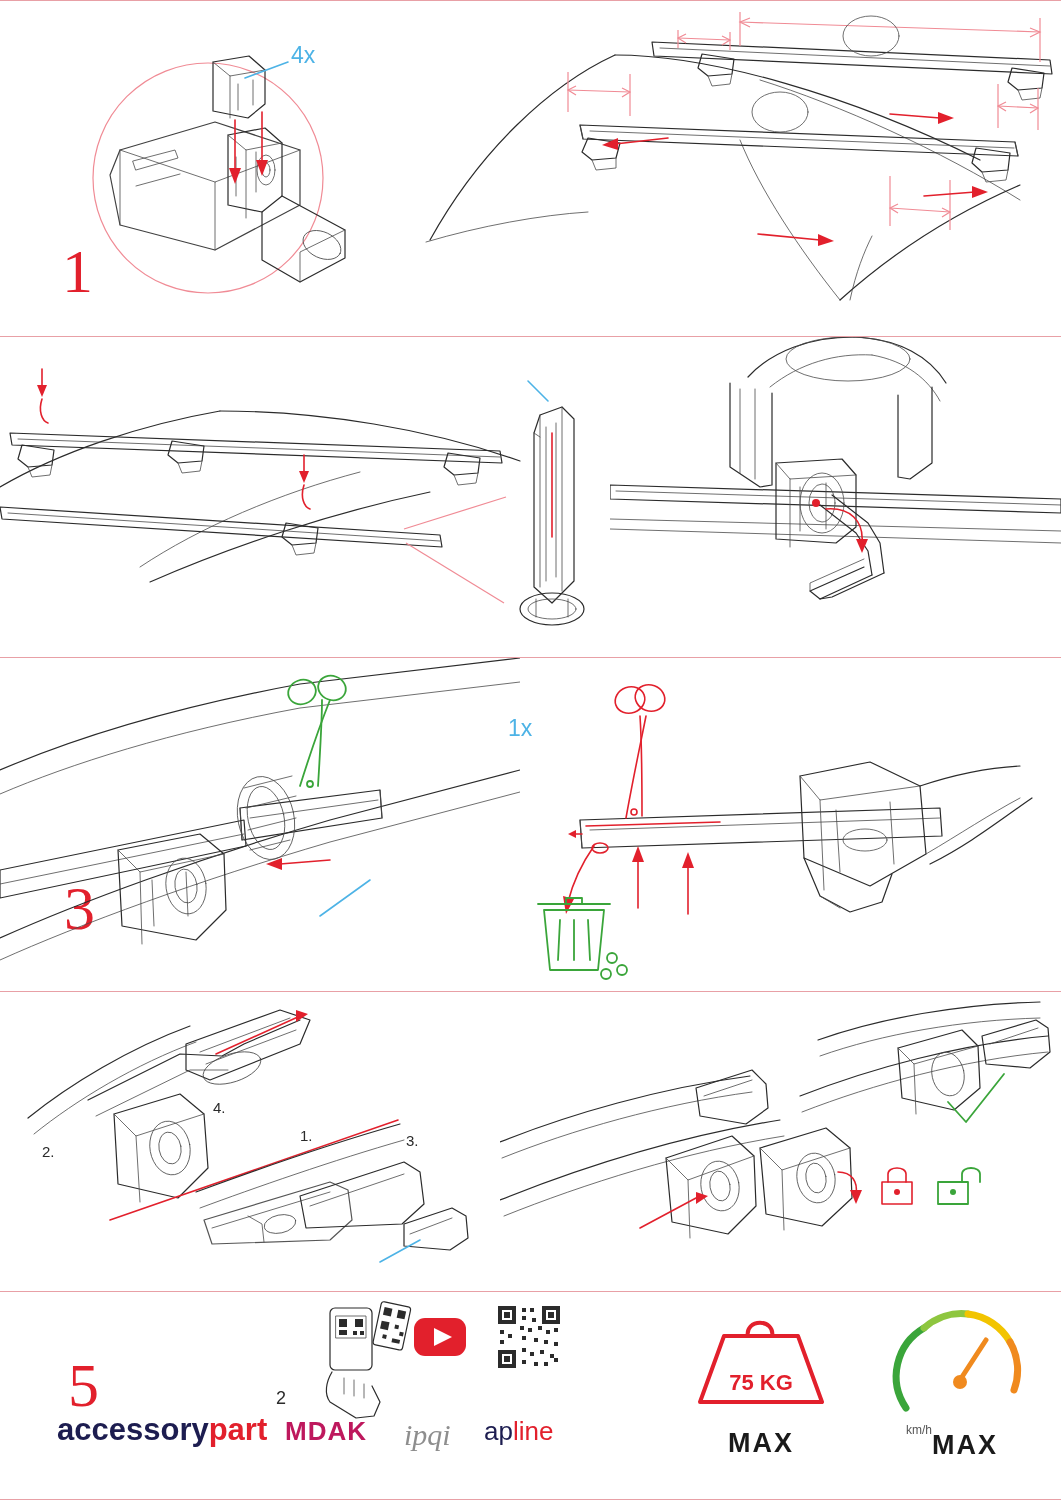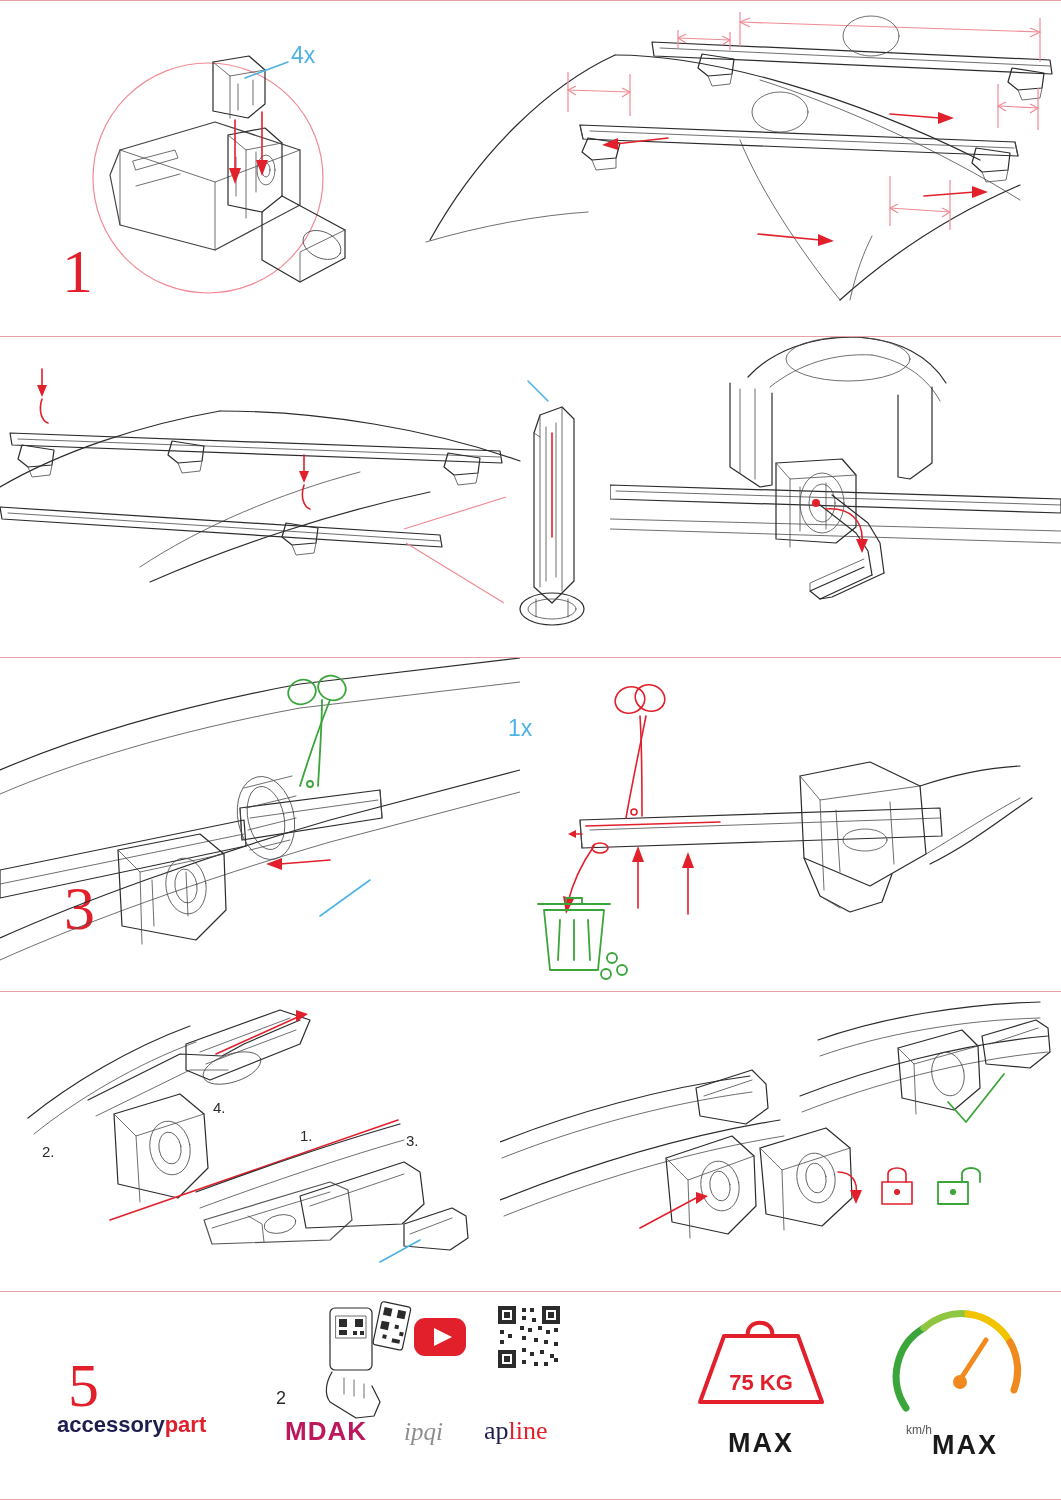--- a/index.html
+++ b/index.html
@@ -74,48 +74,48 @@
     font-size: 52px;
     letter-spacing: 1px;
     color: #1d1d50;
   }
   .brand-sub {
     position: absolute;
     left: 57px;
     top: 1412px;
     font-family: "Liberation Sans", sans-serif;
     font-weight: bold;
-    font-size: 22px;
+    font-size: 31px;
     color: #1d1d50;
   }
   .brand-sub .accent { color: #e2202c; }
   .logo-mdak {
     position: absolute;
     left: 285px;
     top: 1416px;
     font-family: "Liberation Sans", sans-serif;
     font-weight: bold;
     font-size: 26px;
     color: #be185d;
     letter-spacing: 1px;
   }
   .logo-ipqi {
     position: absolute;
     left: 404px;
     top: 1418px;
     font-family: "Liberation Serif", serif;
     font-style: italic;
-    font-size: 25px;
+    font-size: 30px;
     color: #8e8e8e;
   }
   .logo-apline {
     position: absolute;
     left: 484px;
     top: 1416px;
-    font-family: Liberation Serif, serif;
+    font-family: Liberation Sans, sans-serif;
     font-size: 26px;
     color: #1d1d50;
   }
   .logo-apline .accent { color: #e2202c; }
   .max-lbl {
     position: absolute;
     font-family: "Liberation Sans", sans-serif;
     font-weight: bold;
     font-size: 27px;
     color: #1a1a1a;

